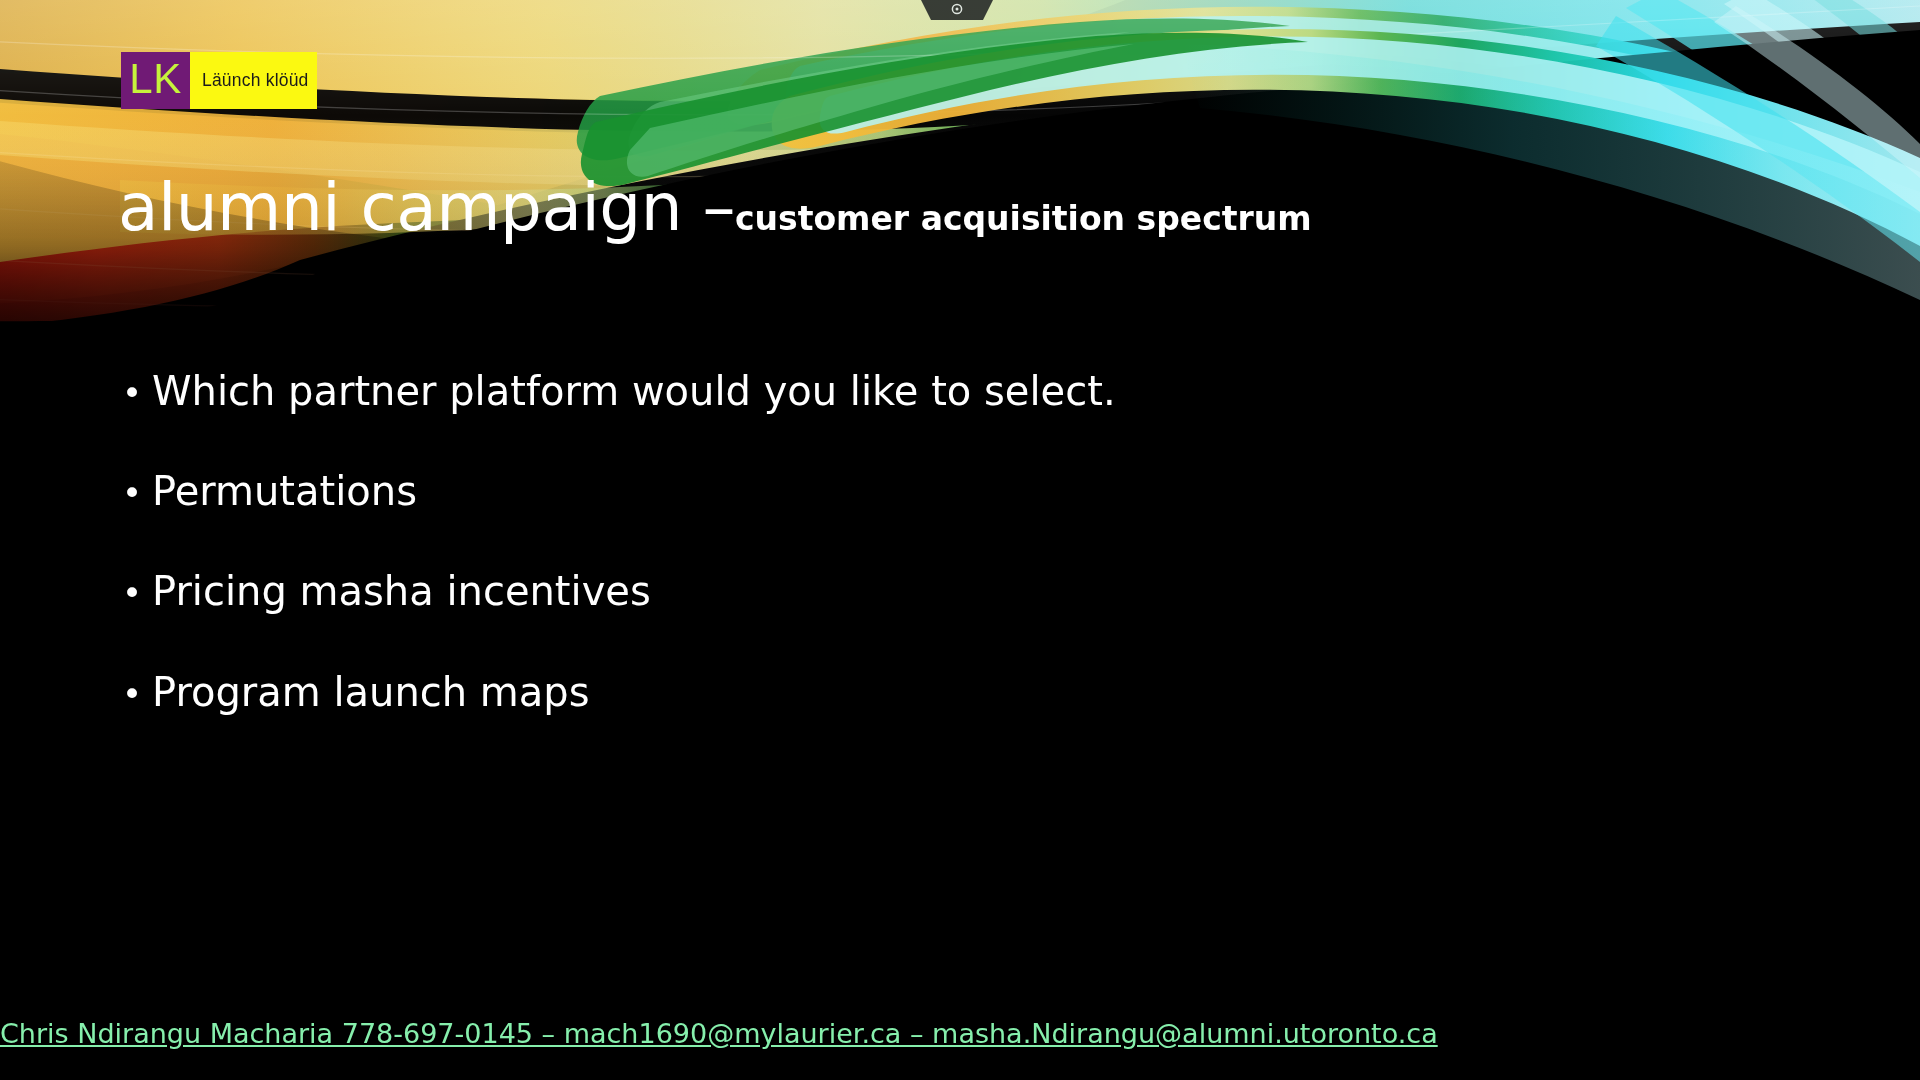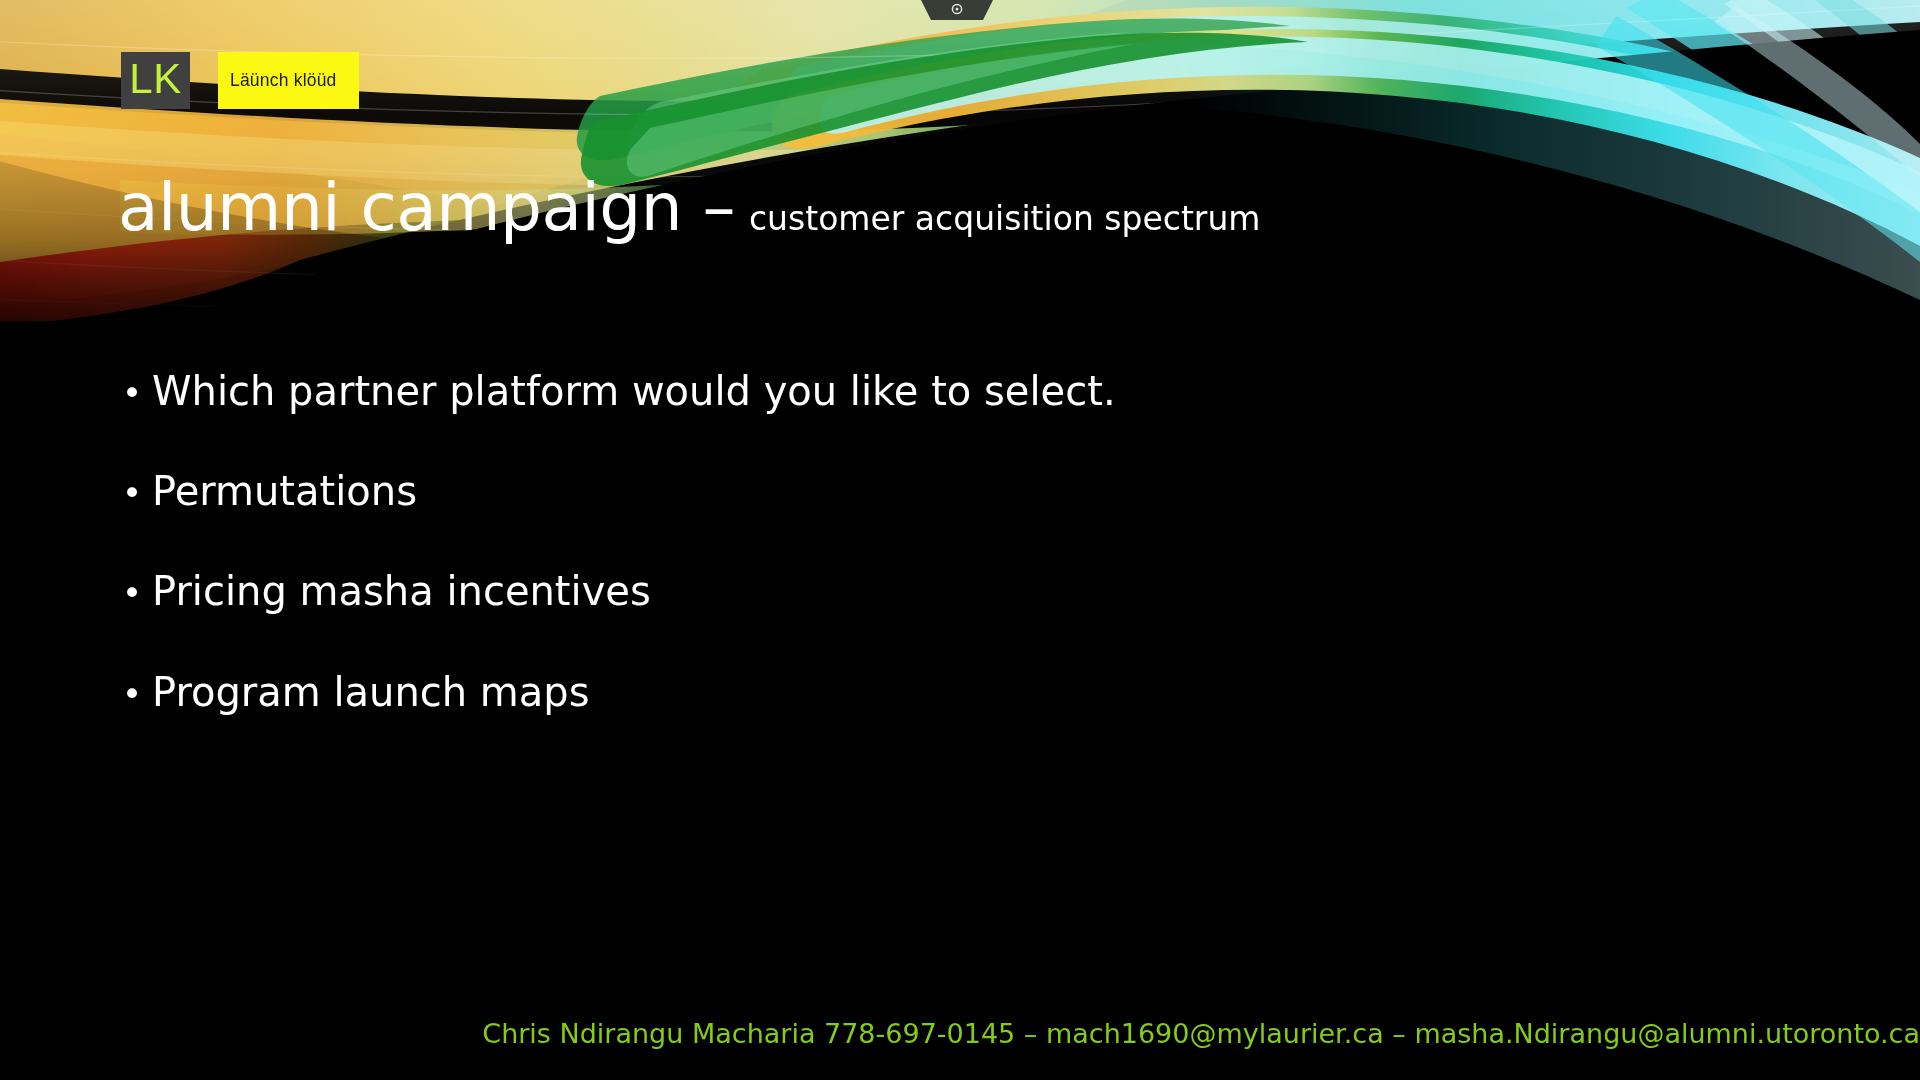--- a/index.html
+++ b/index.html
@@ -29,45 +29,44 @@
   
   .logo{
     position:absolute;
     left:121px; top:52px;
     height:57px;
     display:flex;
     align-items:stretch;
     z-index:40;
   }
   .logo-mark{
-    background:#404040;
+    background:#701a75;
     width:69px;
     display:flex;
     align-items:center;
     justify-content:center;
     color:#c6f23c;
     font-family:"Liberation Sans", sans-serif;
     font-size:42px;
     font-weight:400;
     letter-spacing:0.5px;
     line-height:1;
     padding-bottom:3px;
   }
   .logo-word{
     background:#fbf911;
     display:flex;
     align-items:center;
-    padding:0 22px 0 12px;
+    padding:0 8px 0 12px;
     color:#1b1b1b;
     font-family:"Liberation Sans", sans-serif;
     font-size:17.5px;
     font-weight:400;
     letter-spacing:0.2px;
     white-space:nowrap;
-    margin-left:28px;
   }
 
   
   .title-block{
     position:absolute;
     left:118px; top:175px;
     z-index:30;
     white-space:nowrap;
     color:#ffffff;
   }
@@ -75,24 +74,24 @@
     font-family:"DejaVu Sans", sans-serif;
     font-size:66px;
     font-weight:400;
     letter-spacing:-0.5px;
     line-height:1;
     vertical-align:baseline;
   }
   .title-sub{
     font-family:"DejaVu Sans", sans-serif;
     font-size:33px;
-    font-weight:400;
+    font-weight:700;
     letter-spacing:0px;
     line-height:1;
-    margin-left:14px;
+    margin-left:0;
     vertical-align:baseline;
   }
 
   
   .bullets{
     position:absolute;
     left:122px; top:340px;
     width:1500px;
     z-index:30;
     list-style:none;
@@ -115,28 +114,29 @@
     line-height:1;
     color:#ffffff;
   }
   .bullet-text{ flex:1 1 auto;margin-top:28px; }
 
   
   .footer{
     position:absolute;
     left:0; top:1018px;
     width:1920px;
-    text-align:right;
+    text-align:left;
     z-index:30;
-    color:#84cc16;
+    color:#86efac;
     font-family:"DejaVu Sans", sans-serif;
     font-size:27px;
     font-weight:400;
     letter-spacing:0px;
     white-space:nowrap;
+    text-decoration:underline;
   }
 
   
   .notch{
     position:absolute;
     left:921px; top:0px;
     width:72px; height:22px;
     z-index:45;
   }
 </style>

